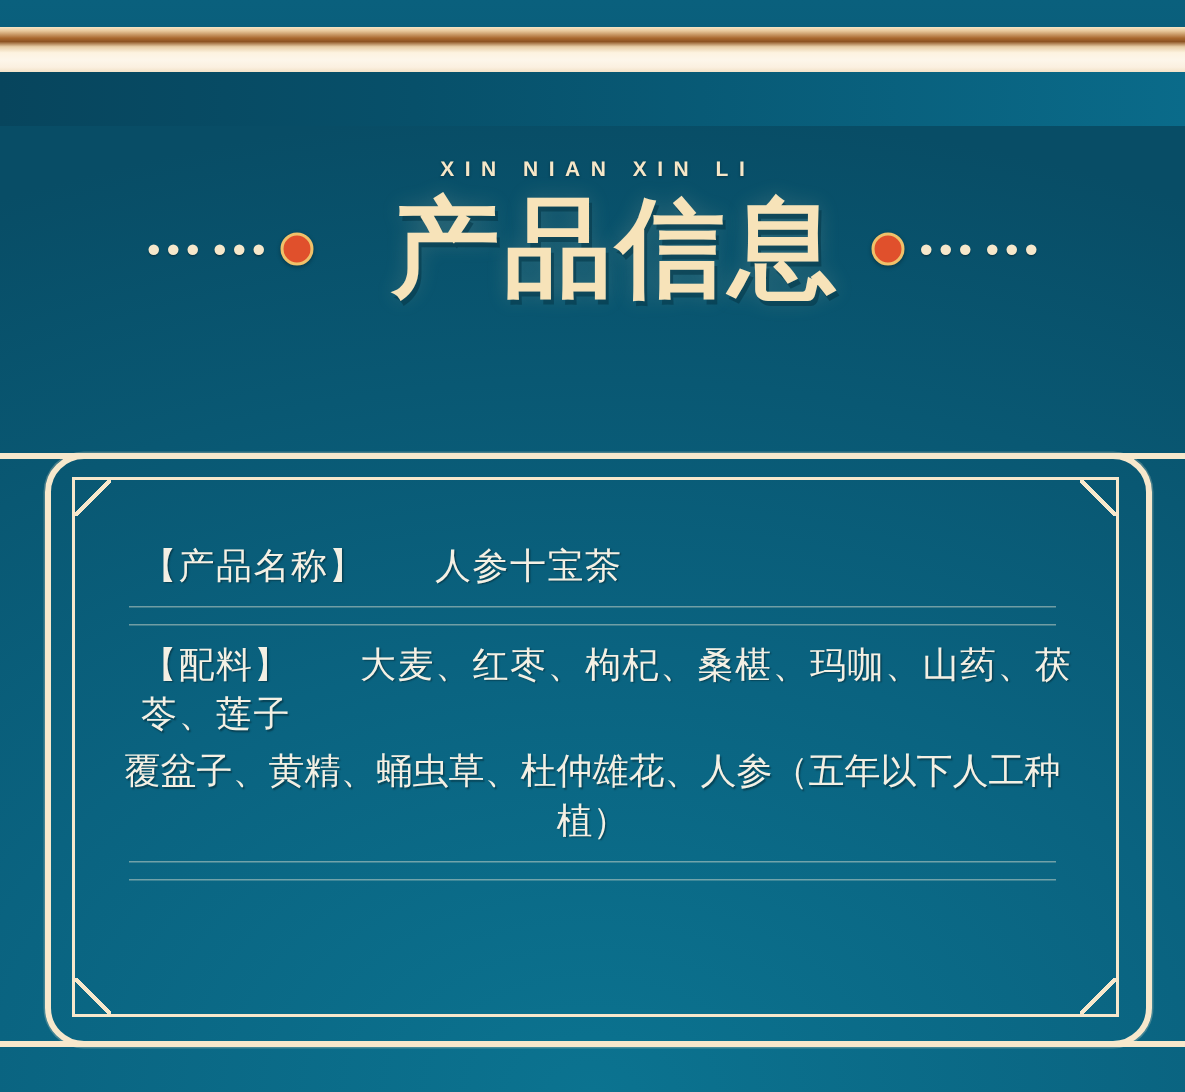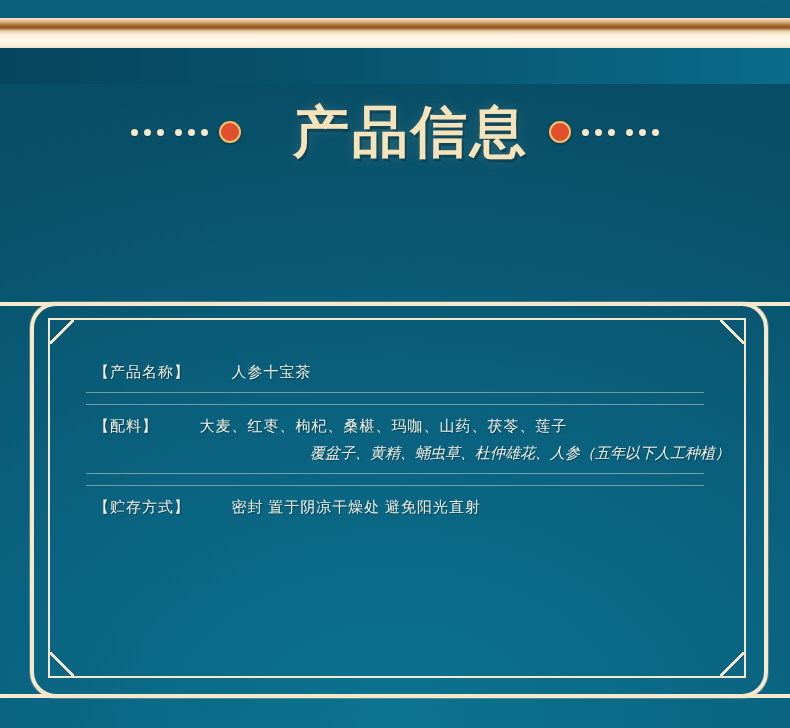--- a/index.html
+++ b/index.html
@@ -52,22 +52,22 @@
     display:flex;align-items:center;justify-content:center;gap:16px;
   }
   .dots{display:flex;align-items:center;gap:11px;}
   .dot-grp{display:flex;gap:6px;}
   .dot{width:7px;height:7px;border-radius:50%;background:#f6e8cb;
        box-shadow:0 1px 1px rgba(0,0,0,.3);}
   .bigdot{width:18px;height:18px;border-radius:50%;
        background:#e0502c;border:2px solid #f0c169;
        box-shadow:0 1px 3px rgba(0,0,0,.35);}
   .title{
-    font-family:Liberation Serif, serif;
-    font-size:56px;font-weight:700;color:#f7e3b9;
+    font-family:Liberation Sans, sans-serif;
+    font-size:72px;font-weight:700;color:#f7e3b9;
     letter-spacing:3px;line-height:1;
     text-shadow:2px 3px 0 rgba(3,52,70,.55), 0 0 14px rgba(247,227,185,.18);
     padding:0 4px;
     margin-left:32px;
   }
 
   
   .frame-outer{
     position:absolute;left:30px;top:302px;width:730px;height:388px;
     border:4px solid #f7e8cc;border-radius:26px;
@@ -95,46 +95,47 @@
   .c-bl{left:-2px;bottom:-2px;transform:rotate(270deg);}
 
   
   .info{
     position:absolute;left:48px;top:318px;width:694px;height:356px;
     box-sizing:border-box;padding:44px 12px 0 12px;
     color:#f3efe2;
   }
   .row{
     position:relative;
-    font-size:15px;line-height:1.35;
+    font-size:24px;line-height:1.35;
     color:#f4f0e4;
     text-shadow:1px 1px 1px rgba(0,0,0,.35);
     padding:0 0 10px 0;
   }
   .row .pad{padding-left:34px;display:block;}
-  .row .wide{padding-left:12px;display:block;text-align:right;font-style:italic;}
+  .row .wide{padding-left:12px;display:block;text-align:center;}
   .rule{
     height:1px;background:rgba(240,235,215,.45);
     margin:0 26px 11px 26px;
   }
   .inline-gap{display:inline-block;width:34px;}
   .lbl{letter-spacing:1px;}
   .val{letter-spacing:1px;}
 </style>
 </head>
 <body>
 
 <div class="page">
 
   <div class="top-band-dark"></div>
   <div class="top-rule"></div>
   <div class="top-rule-soft"></div>
   <div class="top-band-under"></div>
 
   <div class="heading">
+    <div class="pinyin">XIN  NIAN  XIN  LI</div>
     <div class="title-row">
       <span class="dots">
         <span class="dot-grp">
           <span class="dot"></span>
           <span class="dot"></span>
           <span class="dot"></span>
         </span>
         <span class="dot-grp">
           <span class="dot"></span>
           <span class="dot"></span>
@@ -193,22 +194,15 @@
         <span class="lbl">【配料】</span>
         <span class="inline-gap"></span>
         <span class="val">大麦、红枣、枸杞、桑椹、玛咖、山药、茯苓、莲子</span>
       </span>
       <span class="wide" style="margin-top:6px;margin-left:-12px;">覆盆子、黄精、蛹虫草、杜仲雄花、人参（五年以下人工种植）</span>
     </div>
     <div class="rule"></div>
 
     <div class="rule"></div>
 
-    <div class="row">
-      <span class="pad">
-        <span class="lbl">【贮存方式】</span>
-        <span class="inline-gap"></span>
-        <span class="val">密封 置于阴凉干燥处 避免阳光直射</span>
-      </span>
-    </div>
 
   </div>
 </div>
 
 </body></html>

